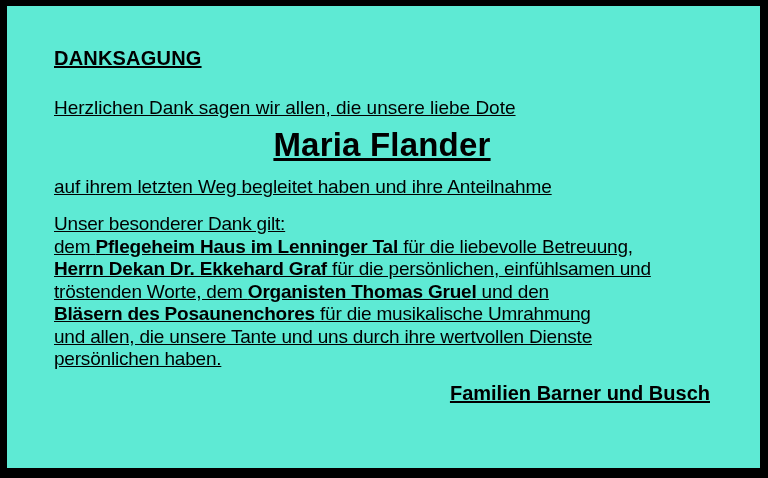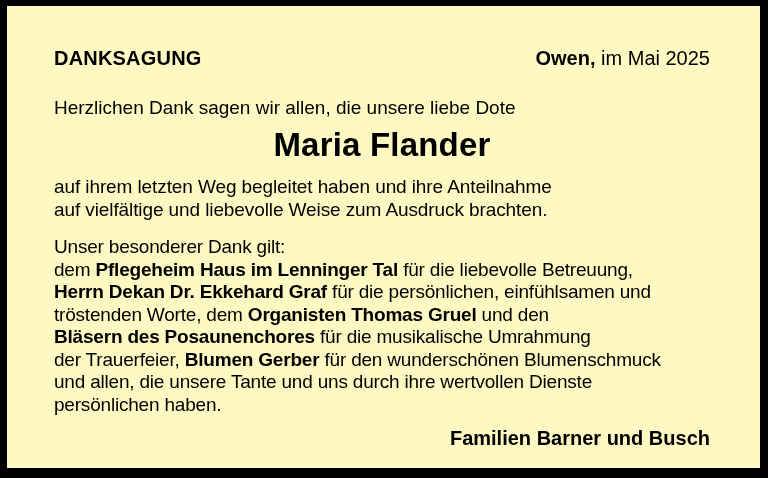--- a/index.html
+++ b/index.html
@@ -6,28 +6,29 @@
     margin: 0;
     padding: 0;
     width: 768px;
     height: 478px;
     background: #ffffff;
   }
   .card {
     box-sizing: border-box;
     width: 768px;
     height: 478px;
-    background: #fef9c3;
+    background: #5eead4;
     border-style: solid;
     border-color: #000000;
     border-width: 6px 8px 10px 7px;
     padding: 40px 50px 0 47px;
     color: #000000;
     font-family: "Liberation Sans", sans-serif;
     overflow: hidden;
+    text-decoration: underline;
   }
   .line { white-space: pre; }
   .header-row {
     display: flex;
     justify-content: space-between;
     align-items: baseline;
     font-size: 20px;
     line-height: 24px;
   }
   .heading {
@@ -70,38 +71,35 @@
     text-align: right;
   }
 </style>
 </head>
 <body>
 
 <div class="card">
 
   <div class="header-row">
     <span class="heading line">DANKSAGUNG</span>
-    <span class="dateline line"><span class="place">Owen,</span><span> im Mai 2025</span></span>
   </div>
 
   <p class="intro line">Herzlichen Dank sagen wir allen, die unsere liebe Dote</p>
 
   <div class="name line">Maria Flander</div>
 
   <div class="para">
     <div class="line">auf ihrem letzten Weg begleitet haben und ihre Anteilnahme</div>
-    <div class="line">auf vielfältige und liebevolle Weise zum Ausdruck brachten.</div>
   </div>
 
   <div class="ack">
     <div class="line">Unser besonderer Dank gilt:</div>
     <div class="line"><span>dem </span><span class="b">Pflegeheim Haus im Lenninger Tal</span><span> für die liebevolle Betreuung,</span></div>
     <div class="line"><span class="b">Herrn Dekan Dr. Ekkehard Graf</span><span> für die persönlichen, einfühlsamen und</span></div>
     <div class="line"><span>tröstenden Worte, dem </span><span class="b">Organisten Thomas Gruel</span><span> und den</span></div>
     <div class="line"><span class="b">Bläsern des Posaunenchores</span><span> für die musikalische Umrahmung</span></div>
-    <div class="line"><span>der Trauerfeier, </span><span class="b">Blumen Gerber</span><span> für den wunderschönen Blumenschmuck</span></div>
     <div class="line"><span>und allen, die unsere Tante und uns durch ihre wertvollen Dienste</span></div>
     <div class="line"><span>persönlichen haben.</span></div>
   </div>
 
   <div class="sig line">Familien Barner und Busch</div>
 
 </div>
 
 </body></html>

